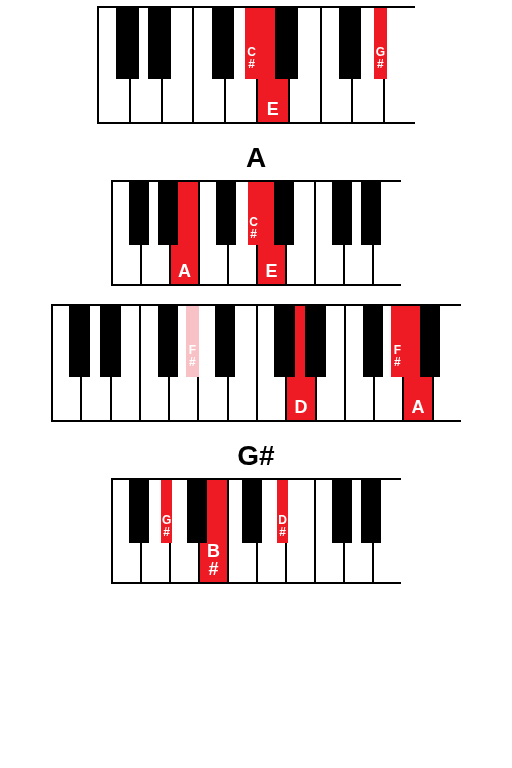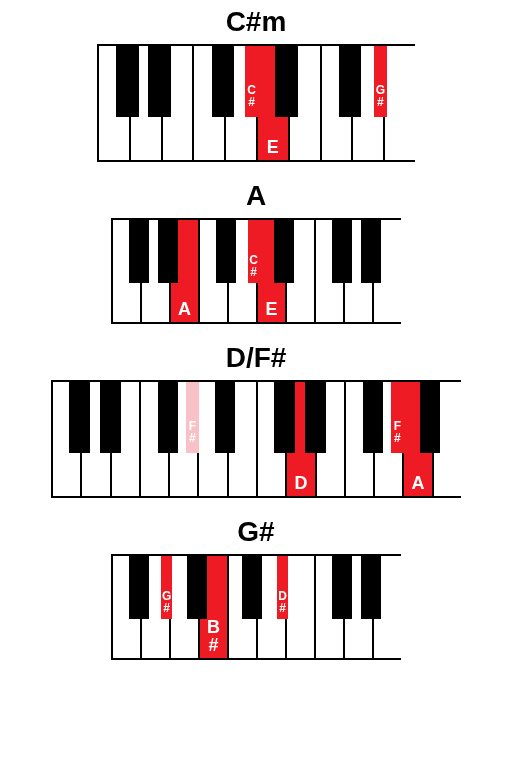--- a/index.html
+++ b/index.html
@@ -69,21 +69,20 @@
   .black-key .key-label {
     top: 54%;
     font-size: 12px;
   }
 </style>
 </head>
 <body>
 
 <div id="root">
     <div class="chord-block">
-      <div class="chord-name">C#m</div>
       <div class="keyboard" style="width: 318px; height: 118px;">
         <div class="whites">
           <div class="white-key" style="width: 31.8px;"></div>
           <div class="white-key" style="width: 31.8px;"></div>
           <div class="white-key" style="width: 31.8px;"></div>
           <div class="white-key" style="width: 31.8px;"></div>
           <div class="white-key" style="width: 31.8px;"></div>
           <div class="white-key hl" style="width: 31.8px;">
             <div class="key-label">E</div>
           </div>
@@ -132,21 +131,20 @@
         <div class="black-key hl" style="width: 11.6px; left: 134.85px; height: 62%;">
           <div class="key-label">C
 #</div>
         </div>
         <div class="black-key" style="width: 20.3px; left: 160.95px; height: 62%;"></div>
         <div class="black-key" style="width: 20.3px; left: 218.95px; height: 62%;"></div>
         <div class="black-key" style="width: 20.3px; left: 247.95px; height: 62%;"></div>
       </div>
     </div>
     <div class="chord-block">
-      <div class="chord-name">D/F#</div>
       <div class="keyboard" style="width: 410px; height: 118px;">
         <div class="whites">
           <div class="white-key" style="width: 29.2857px;"></div>
           <div class="white-key" style="width: 29.2857px;"></div>
           <div class="white-key" style="width: 29.2857px;"></div>
           <div class="white-key" style="width: 29.2857px;"></div>
           <div class="white-key" style="width: 29.2857px;"></div>
           <div class="white-key" style="width: 29.2857px;"></div>
           <div class="white-key" style="width: 29.2857px;"></div>
           <div class="white-key" style="width: 29.2857px;"></div>

